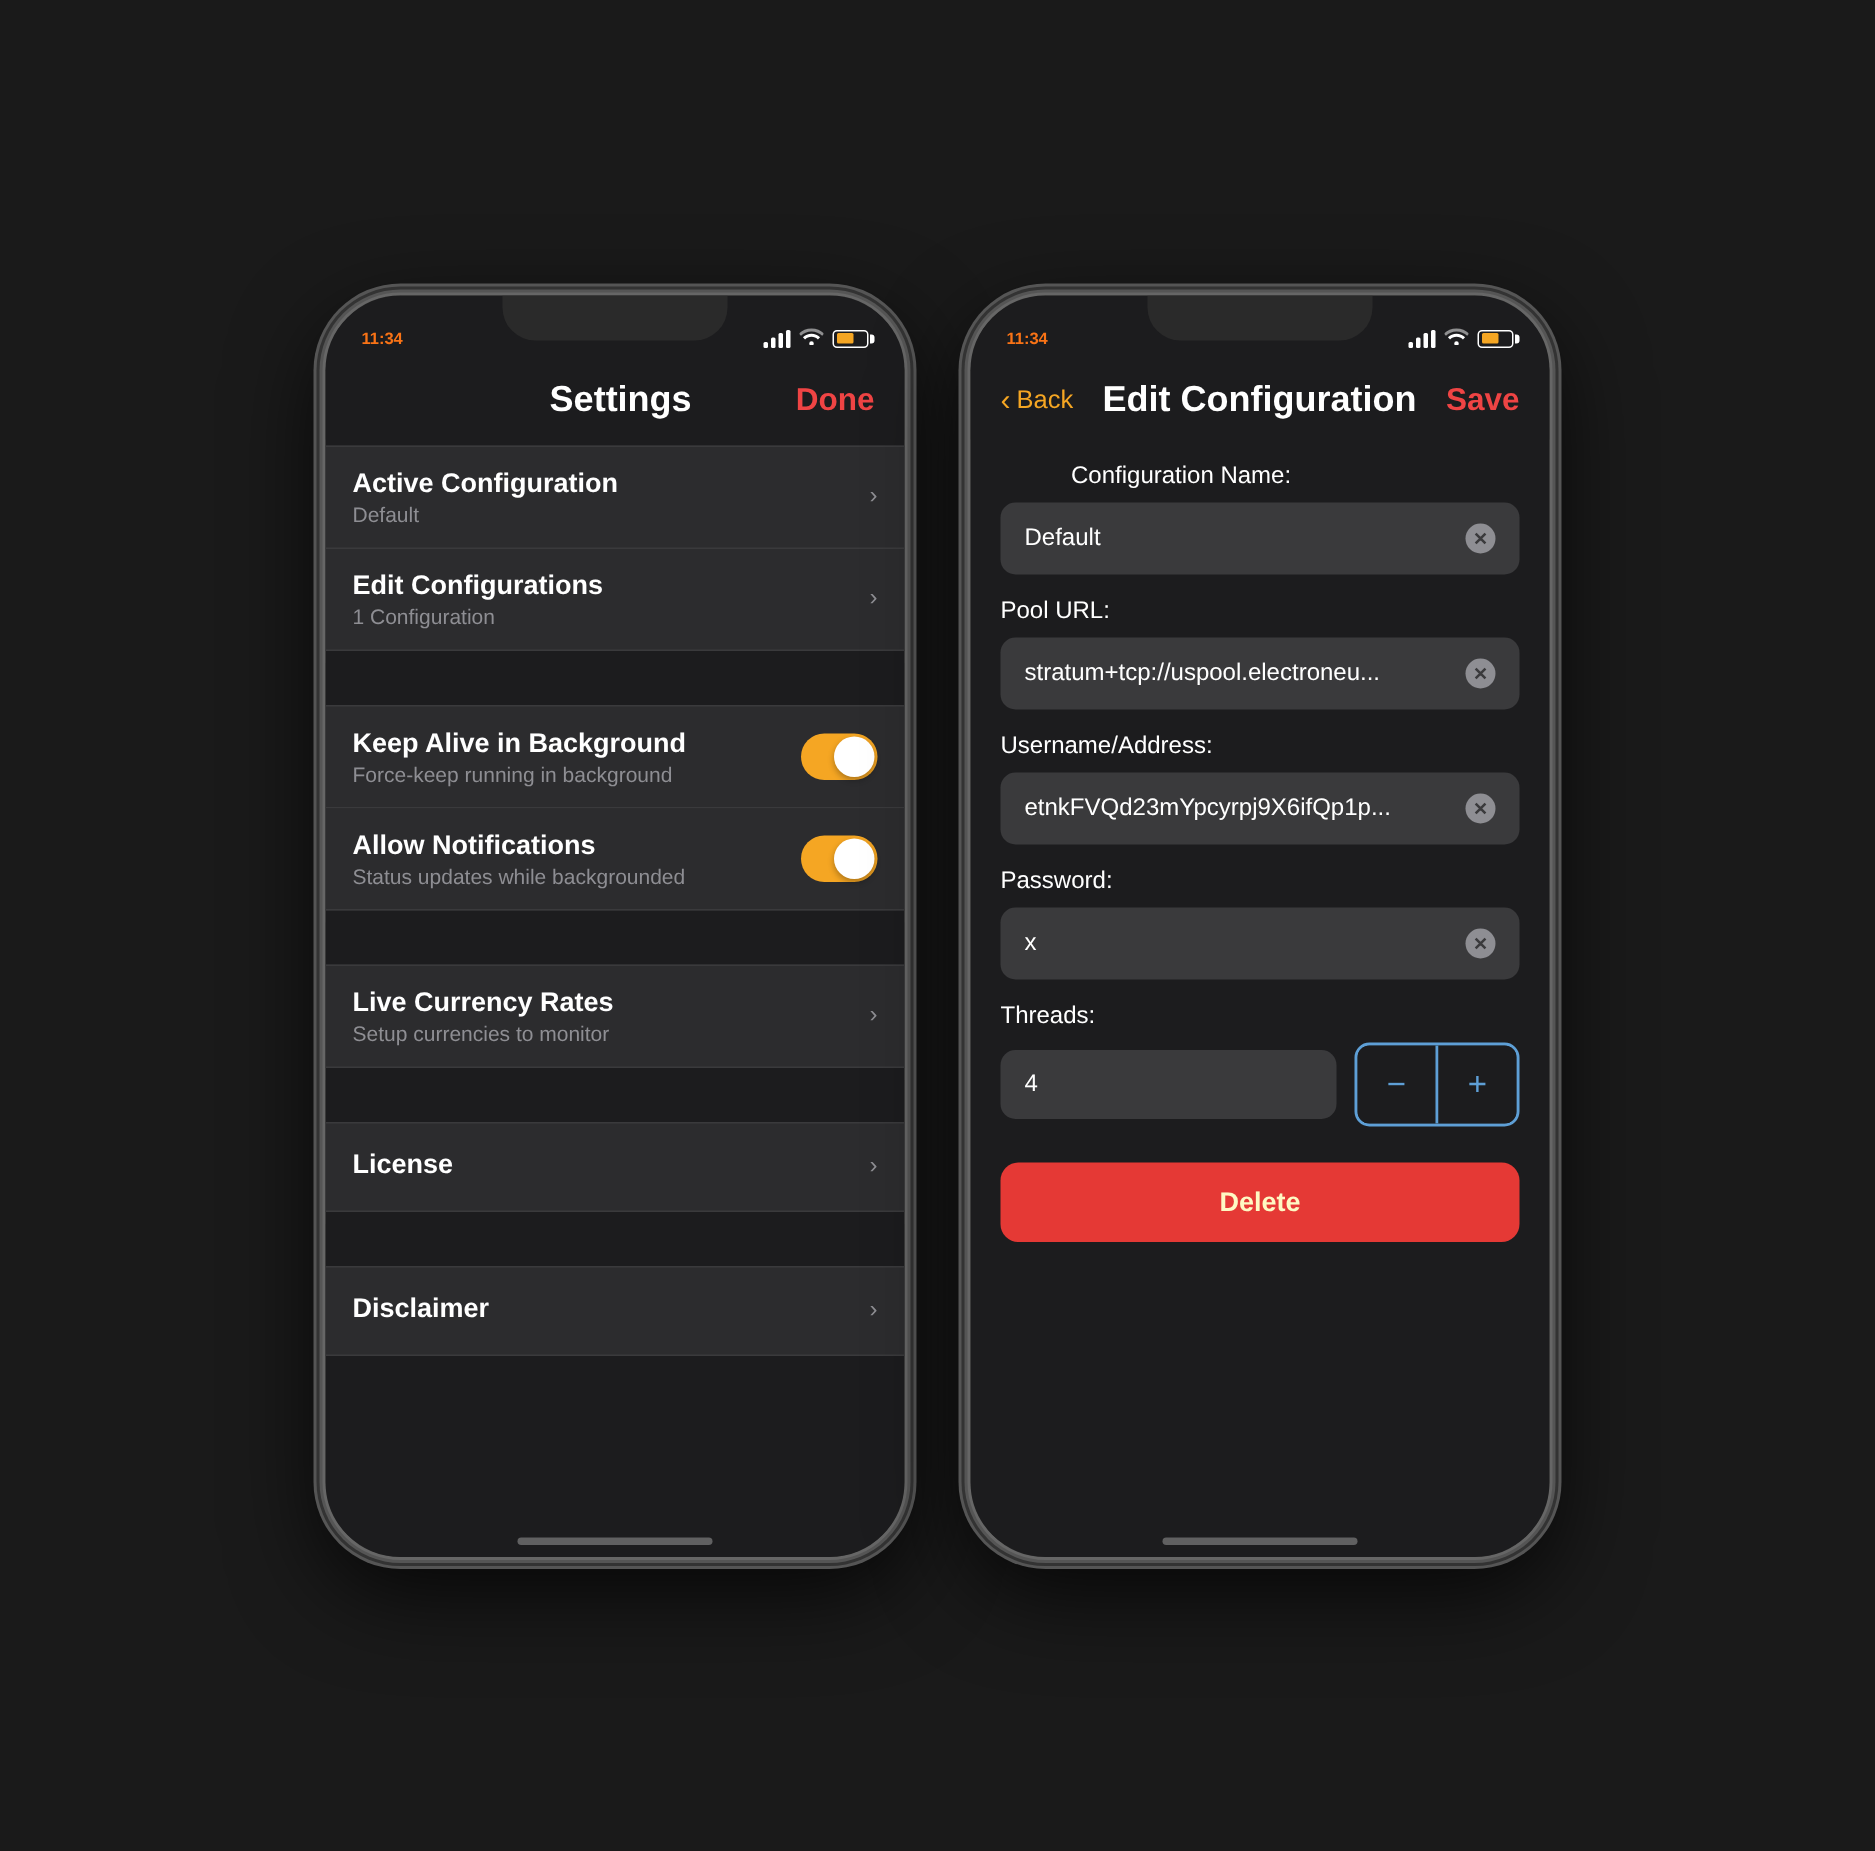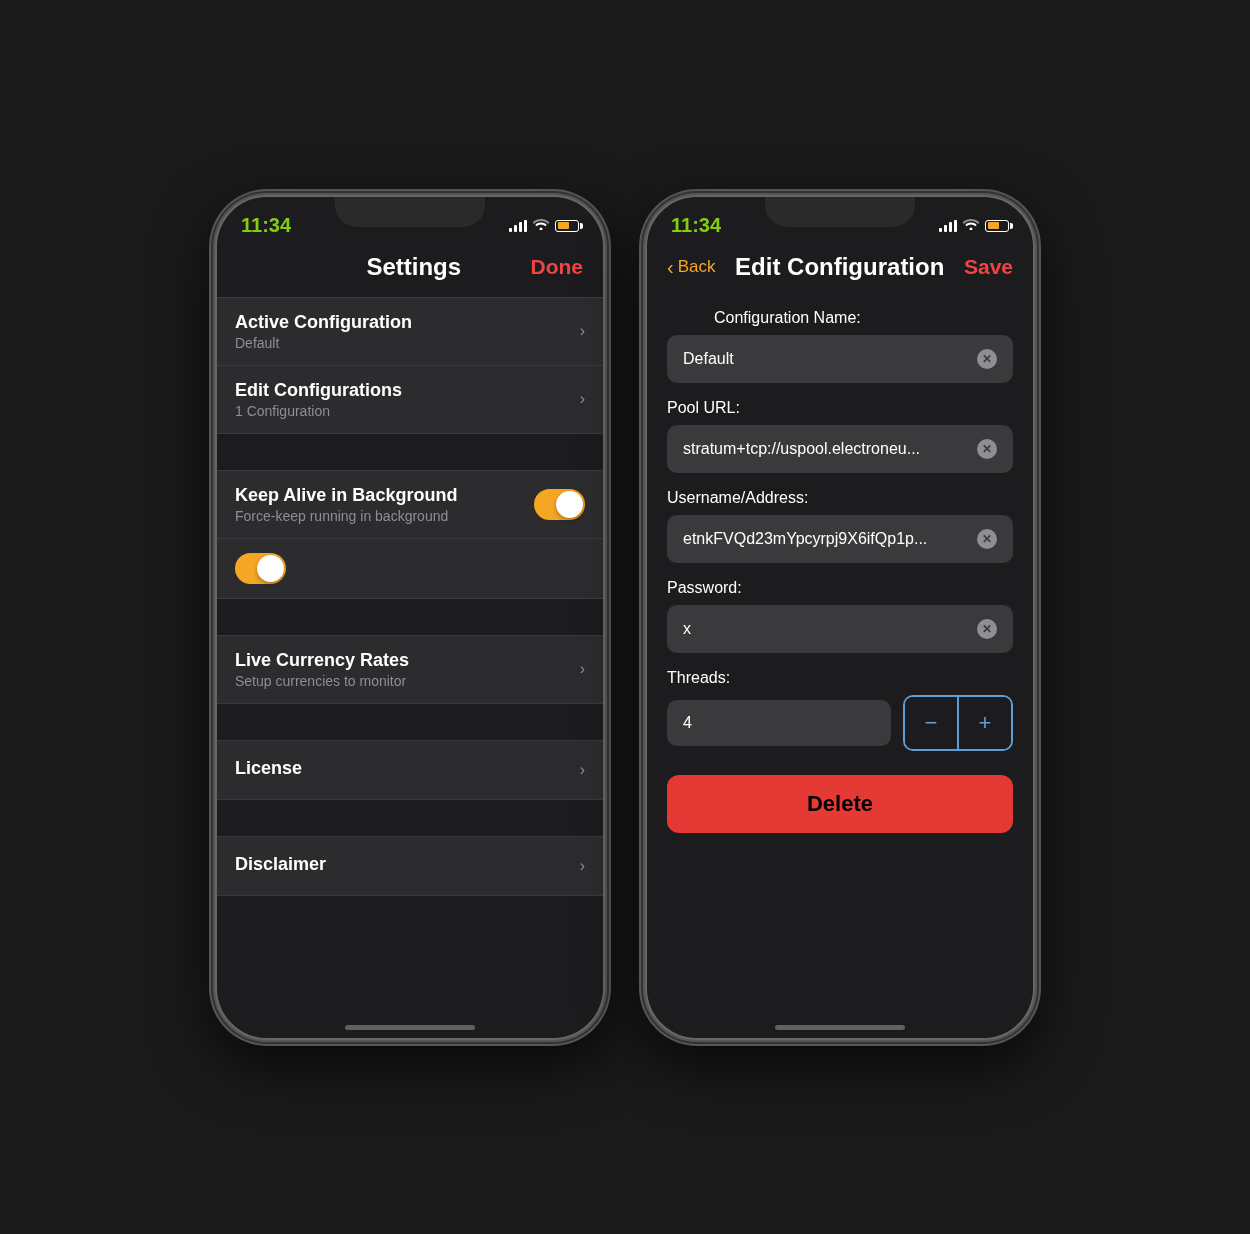--- a/index.html
+++ b/index.html
@@ -63,23 +63,23 @@
       display: flex;
       justify-content: space-between;
       align-items: center;
       padding: 14px 24px 4px;
       height: 48px;
       position: relative;
       z-index: 50;
     }
 
     .status-time {
-      font-size: 20px;
+      font-size: 11px;
       font-weight: 600;
-      color: #84cc16;
+      color: #f97316;
     }
 
     .status-icons {
       display: flex;
       align-items: center;
       gap: 6px;
     }
 
     .signal-bars {
       display: flex;
@@ -354,23 +354,23 @@
     .delete-btn {
       background: #e53935;
       border-radius: 12px;
       padding: 16px;
       text-align: center;
       margin-top: 24px;
       cursor: pointer;
     }
 
     .delete-btn-text {
-      font-size: 22px;
+      font-size: 18px;
       font-weight: 600;
-      color: #000000;
+      color: #fef9c3;
     }
 
     
     .side-buttons-left {
       position: absolute;
       left: -6px;
       top: 160px;
       display: flex;
       flex-direction: column;
       gap: 12px;
@@ -473,20 +473,24 @@
           <div class="settings-item">
             <div class="settings-item-left">
               <div class="settings-item-title">Keep Alive in Background</div>
               <div class="settings-item-subtitle">Force-keep running in background</div>
             </div>
             <div class="toggle">
               <div class="toggle-thumb"></div>
             </div>
           </div>
           <div class="settings-item">
+            <div class="settings-item-left">
+              <div class="settings-item-title">Allow Notifications</div>
+              <div class="settings-item-subtitle">Status updates while backgrounded</div>
+            </div>
             <div class="toggle">
               <div class="toggle-thumb"></div>
             </div>
           </div>
         </div>
 
         <div class="section-spacer"></div>
 
         <div class="settings-section">
           <div class="settings-item">

